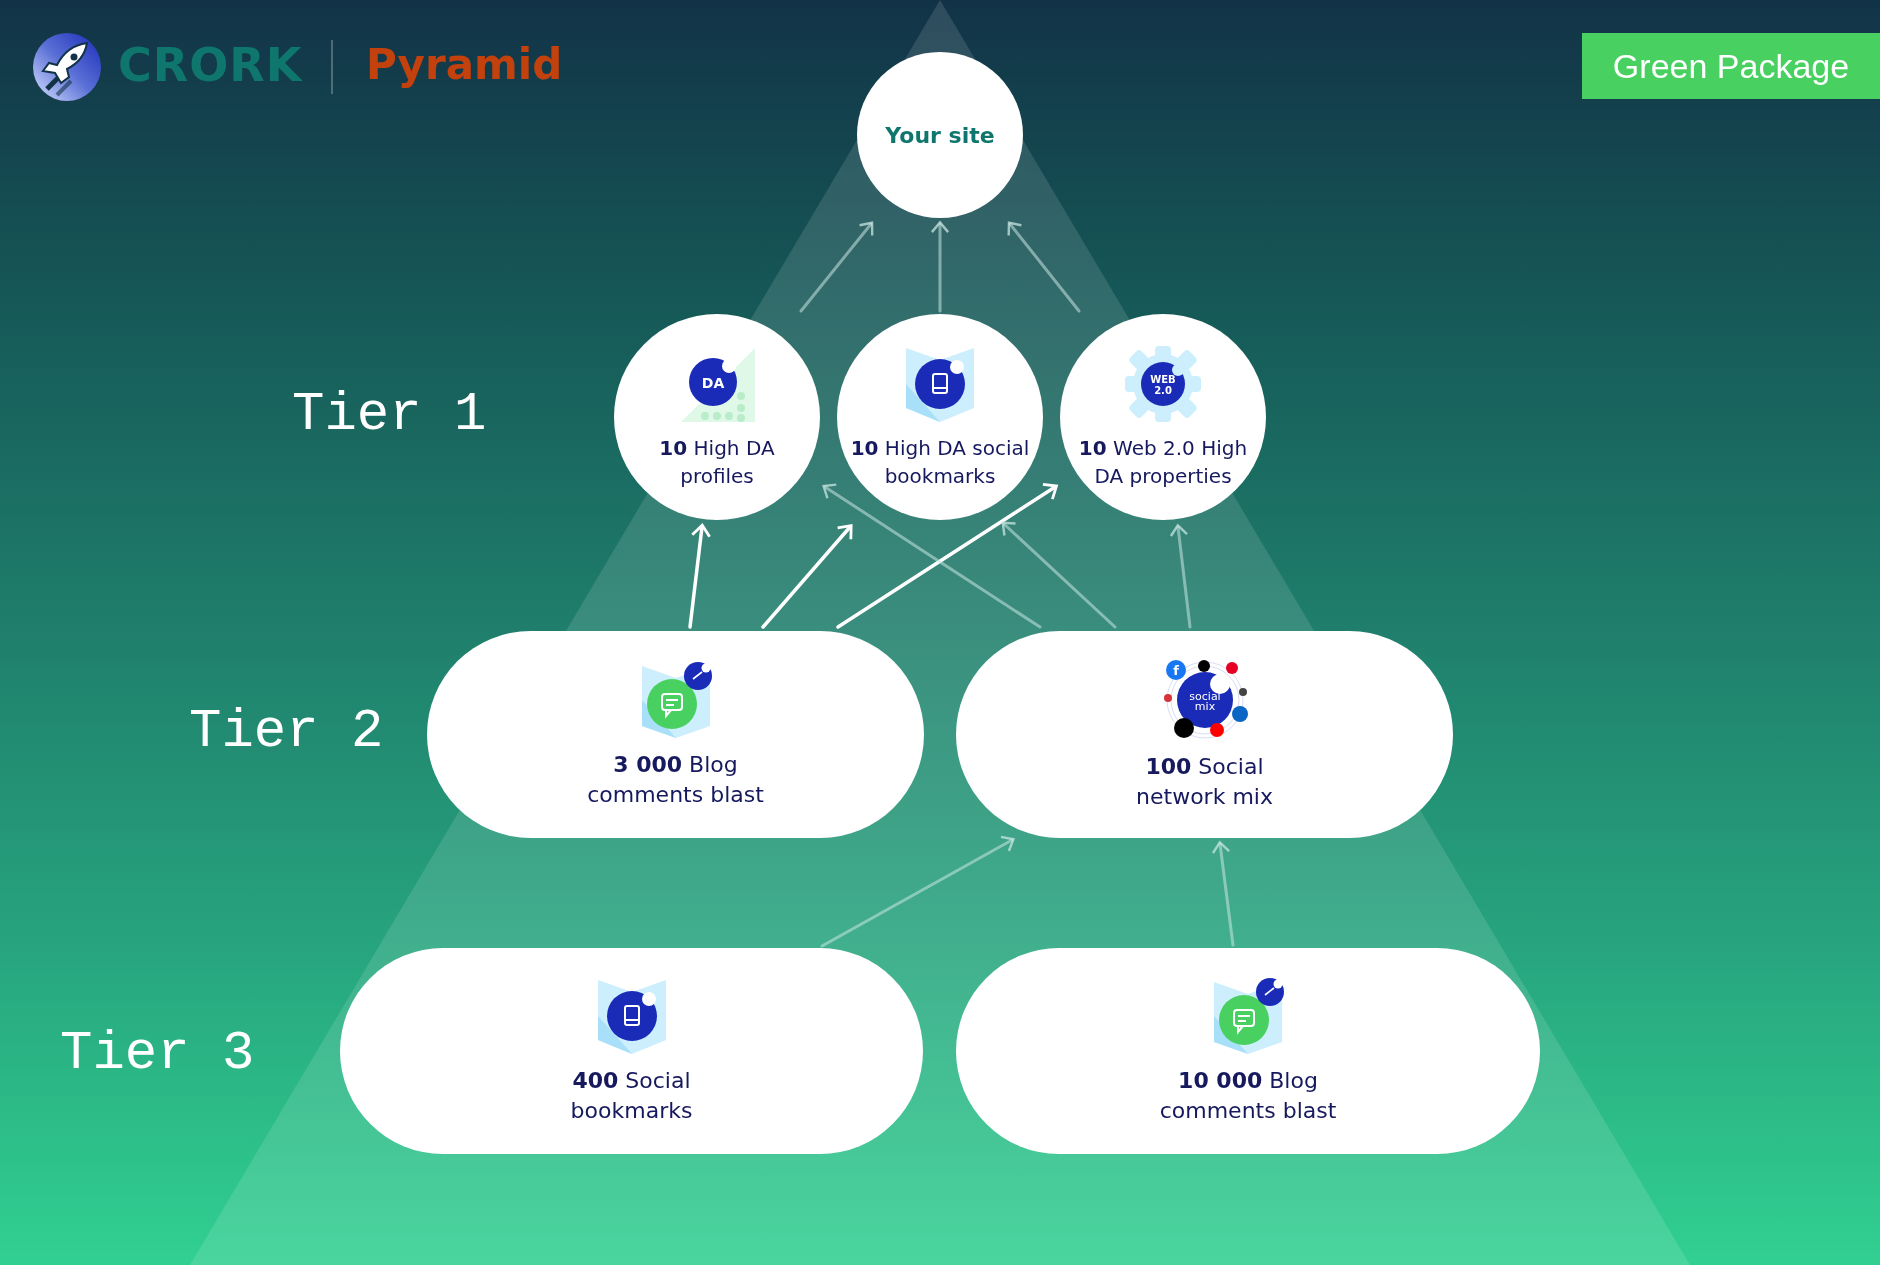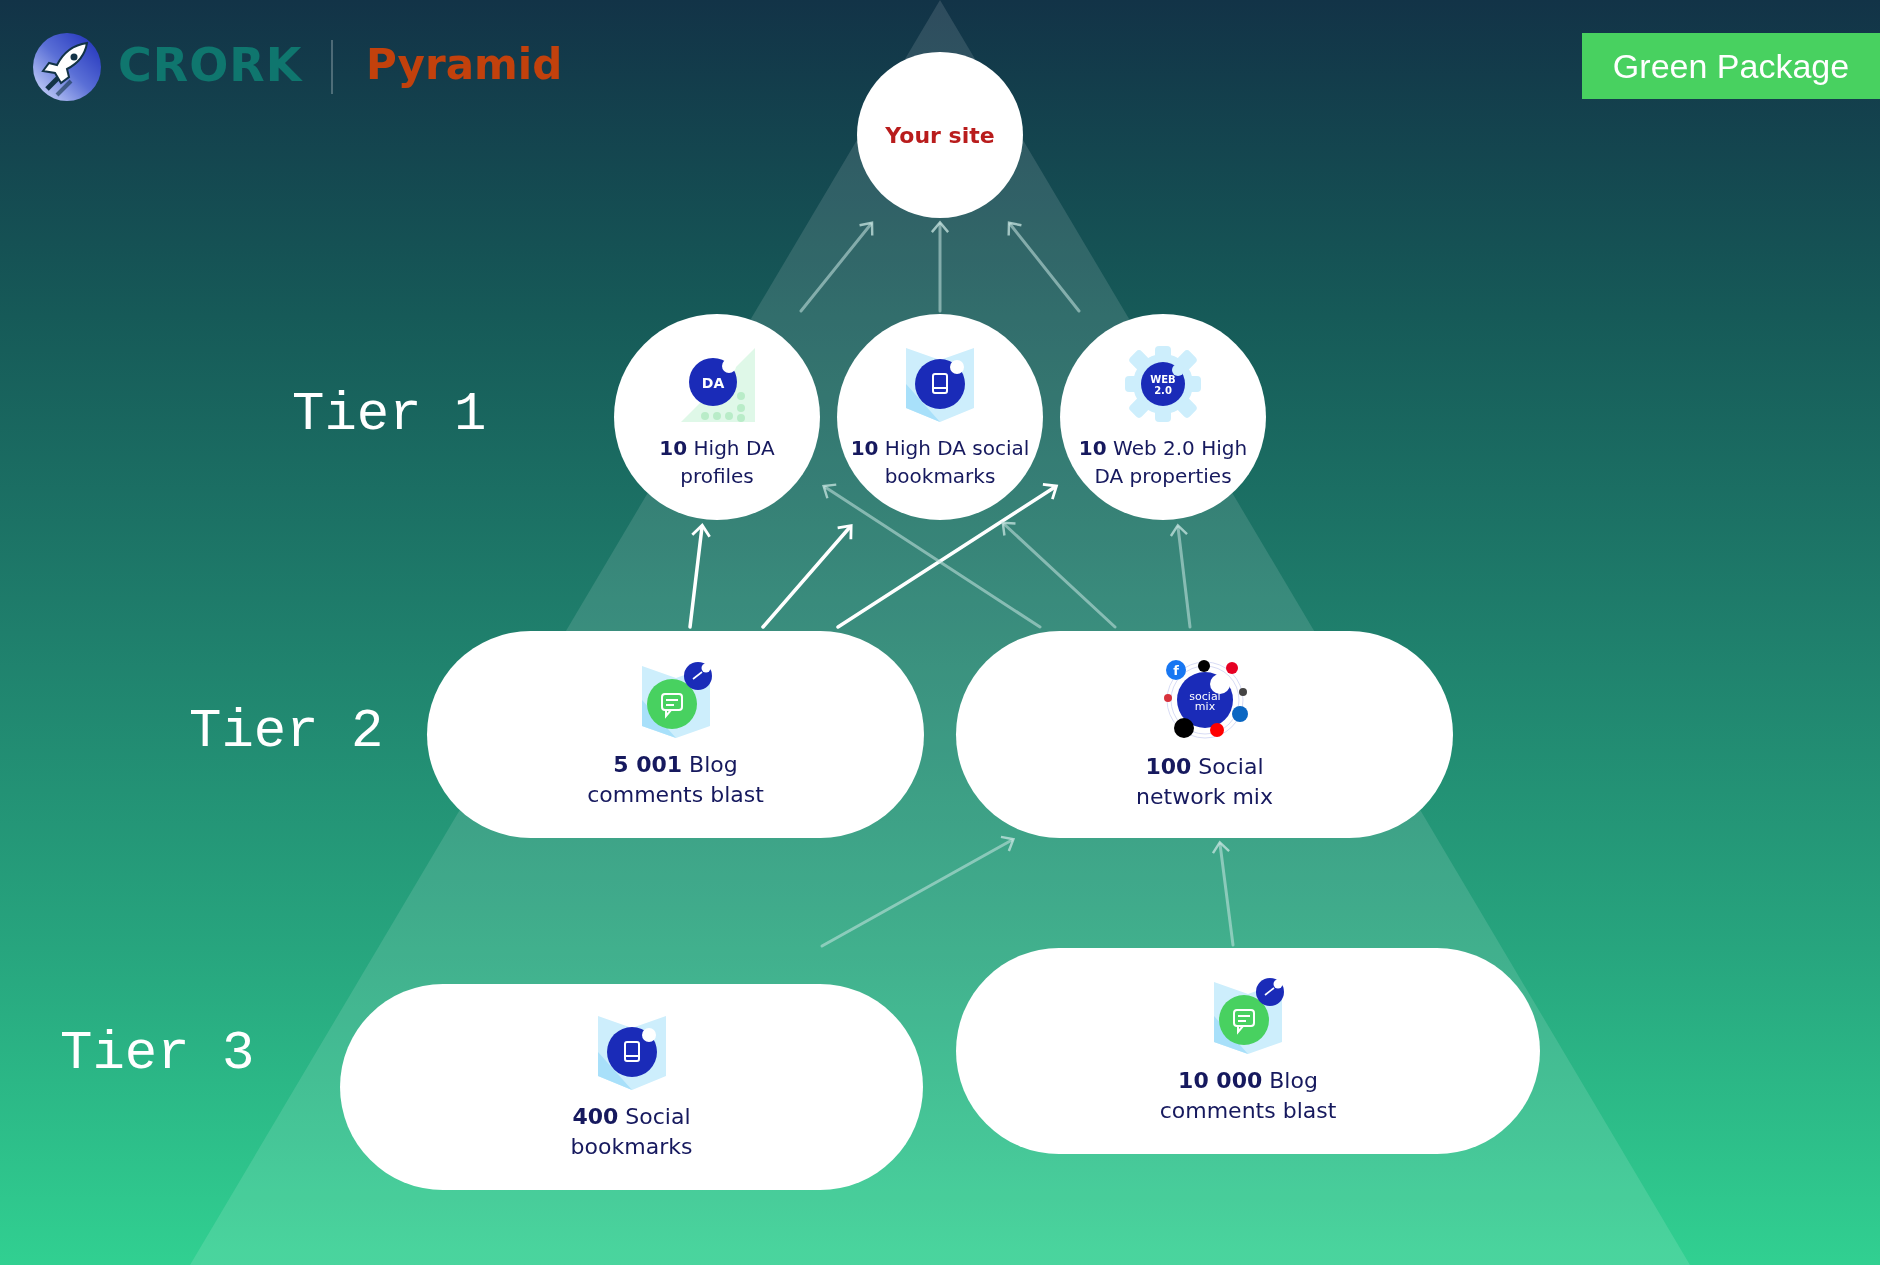--- a/index.html
+++ b/index.html
@@ -22,21 +22,21 @@
     .tier-label { position: absolute; color: #fff; font-size: 54px; font-family: Liberation Mono, monospace; font-weight: normal; }
 
     
     .node { position: absolute; background: #fff; display: flex; flex-direction: column; align-items: center; justify-content: center; color: #16195e; text-align: center; box-sizing: border-box; }
     .circle { border-radius: 50%; }
     .pill { border-radius: 104px; }
     .node .txt { font-size: 20px; line-height: 28px; }
     .pill .txt { font-size: 22px; line-height: 30px; }
     .node .num { font-weight: bold; }
     .node .icon { margin-bottom: 10px; }
-    .site-label { font-size: 22px; font-weight: bold; color: #b91c1c; }
+    .site-label { font-size: 22px; font-weight: bold; color: #0f766e; }
 
     .arrow-solid { stroke: #ffffff; stroke-width: 3.5; fill: none; stroke-linecap: round; stroke-linejoin: round; }
     .arrow-muted { stroke: rgba(200,230,225,0.55); stroke-width: 3; fill: none; stroke-linecap: round; stroke-linejoin: round; }
   </style>
 </head>
 <body>
 
 <svg class="tri" width="1880" height="1265">
   <polygon points="940,0 190,1265 1690,1265" fill="rgba(255,255,255,0.12)"></polygon>
 </svg>
@@ -153,21 +153,21 @@
     <polygon points="6,40 40,78 6,66" fill="#a8e0fa"></polygon>
     <circle cx="36" cy="44" r="25" fill="#48d160"></circle>
     <rect x="26" y="34" width="20" height="16" rx="3" fill="none" stroke="#fff" stroke-width="2"></rect>
     <path d="M30 50 L30 56 L35 50" fill="none" stroke="#fff" stroke-width="2"></path>
     <line x1="30" y1="40" x2="42" y2="40" stroke="#fff" stroke-width="2"></line>
     <line x1="30" y1="45" x2="38" y2="45" stroke="#fff" stroke-width="2"></line>
     <circle cx="62" cy="16" r="14" fill="#1a2bb8"></circle>
     <circle cx="70" cy="8" r="4.5" fill="#fff"></circle>
     <path d="M57 19 L66 12" stroke="#fff" stroke-width="1.6"></path>
   </svg>
-  <div class="txt"><span class="num">5 001</span><span> Blog</span><br><span>comments blast</span></div>
+  <div class="txt"><span class="num">3 000</span><span> Blog</span><br><span>comments blast</span></div>
 </div>
 
 <div class="node pill" style="left:956px; top:631px; width:497px; height:207px;">
   <svg class="icon" width="90" height="84" viewBox="0 0 90 84">
     <circle cx="45" cy="42" r="38" fill="none" stroke="#d8dcf5" stroke-width="1"></circle>
     <circle cx="45" cy="42" r="34" fill="none" stroke="#d8dcf5" stroke-width="1"></circle>
     <circle cx="45" cy="42" r="28" fill="#1a2bb8"></circle>
     <circle cx="60" cy="26" r="10" fill="#fff"></circle>
     <text x="45" y="42" text-anchor="middle" font-size="11" fill="#fff" font-family="DejaVu Sans, sans-serif">social</text>
     <text x="45" y="52" text-anchor="middle" font-size="11" fill="#fff" font-family="DejaVu Sans, sans-serif">mix</text>
@@ -177,21 +177,21 @@
     <circle cx="72" cy="10" r="6" fill="#e60023"></circle>
     <circle cx="8" cy="40" r="4" fill="#d8323c"></circle>
     <circle cx="83" cy="34" r="4" fill="#444"></circle>
     <circle cx="80" cy="56" r="8" fill="#0a66c2"></circle>
     <circle cx="24" cy="70" r="10" fill="#000"></circle>
     <circle cx="57" cy="72" r="7" fill="#ff0000"></circle>
   </svg>
   <div class="txt"><span class="num">100</span><span> Social</span><br><span>network mix</span></div>
 </div>
 
-<div class="node pill" style="left:340px; top:984px; width:583px; height:206px;align-items:center;">
+<div class="node pill" style="left:340px; top:948px; width:583px; height:206px;align-items:center;">
   <svg class="icon" width="80" height="80" viewBox="0 0 80 80">
     <polygon points="6,4 40,16 74,4 74,64 40,78 6,64" fill="#cdeefc"></polygon>
     <polygon points="6,40 40,78 6,64" fill="#a8e0fa"></polygon>
     <circle cx="40" cy="40" r="25" fill="#1a2bb8"></circle>
     <circle cx="57" cy="23" r="7" fill="#fff"></circle>
     <rect x="33" y="30" width="14" height="19" rx="2" fill="none" stroke="#fff" stroke-width="2"></rect>
     <line x1="33" y1="44" x2="47" y2="44" stroke="#fff" stroke-width="2"></line>
   </svg>
   <div class="txt"><span class="num">400</span><span> Social</span><br><span>bookmarks</span></div>
 </div>

